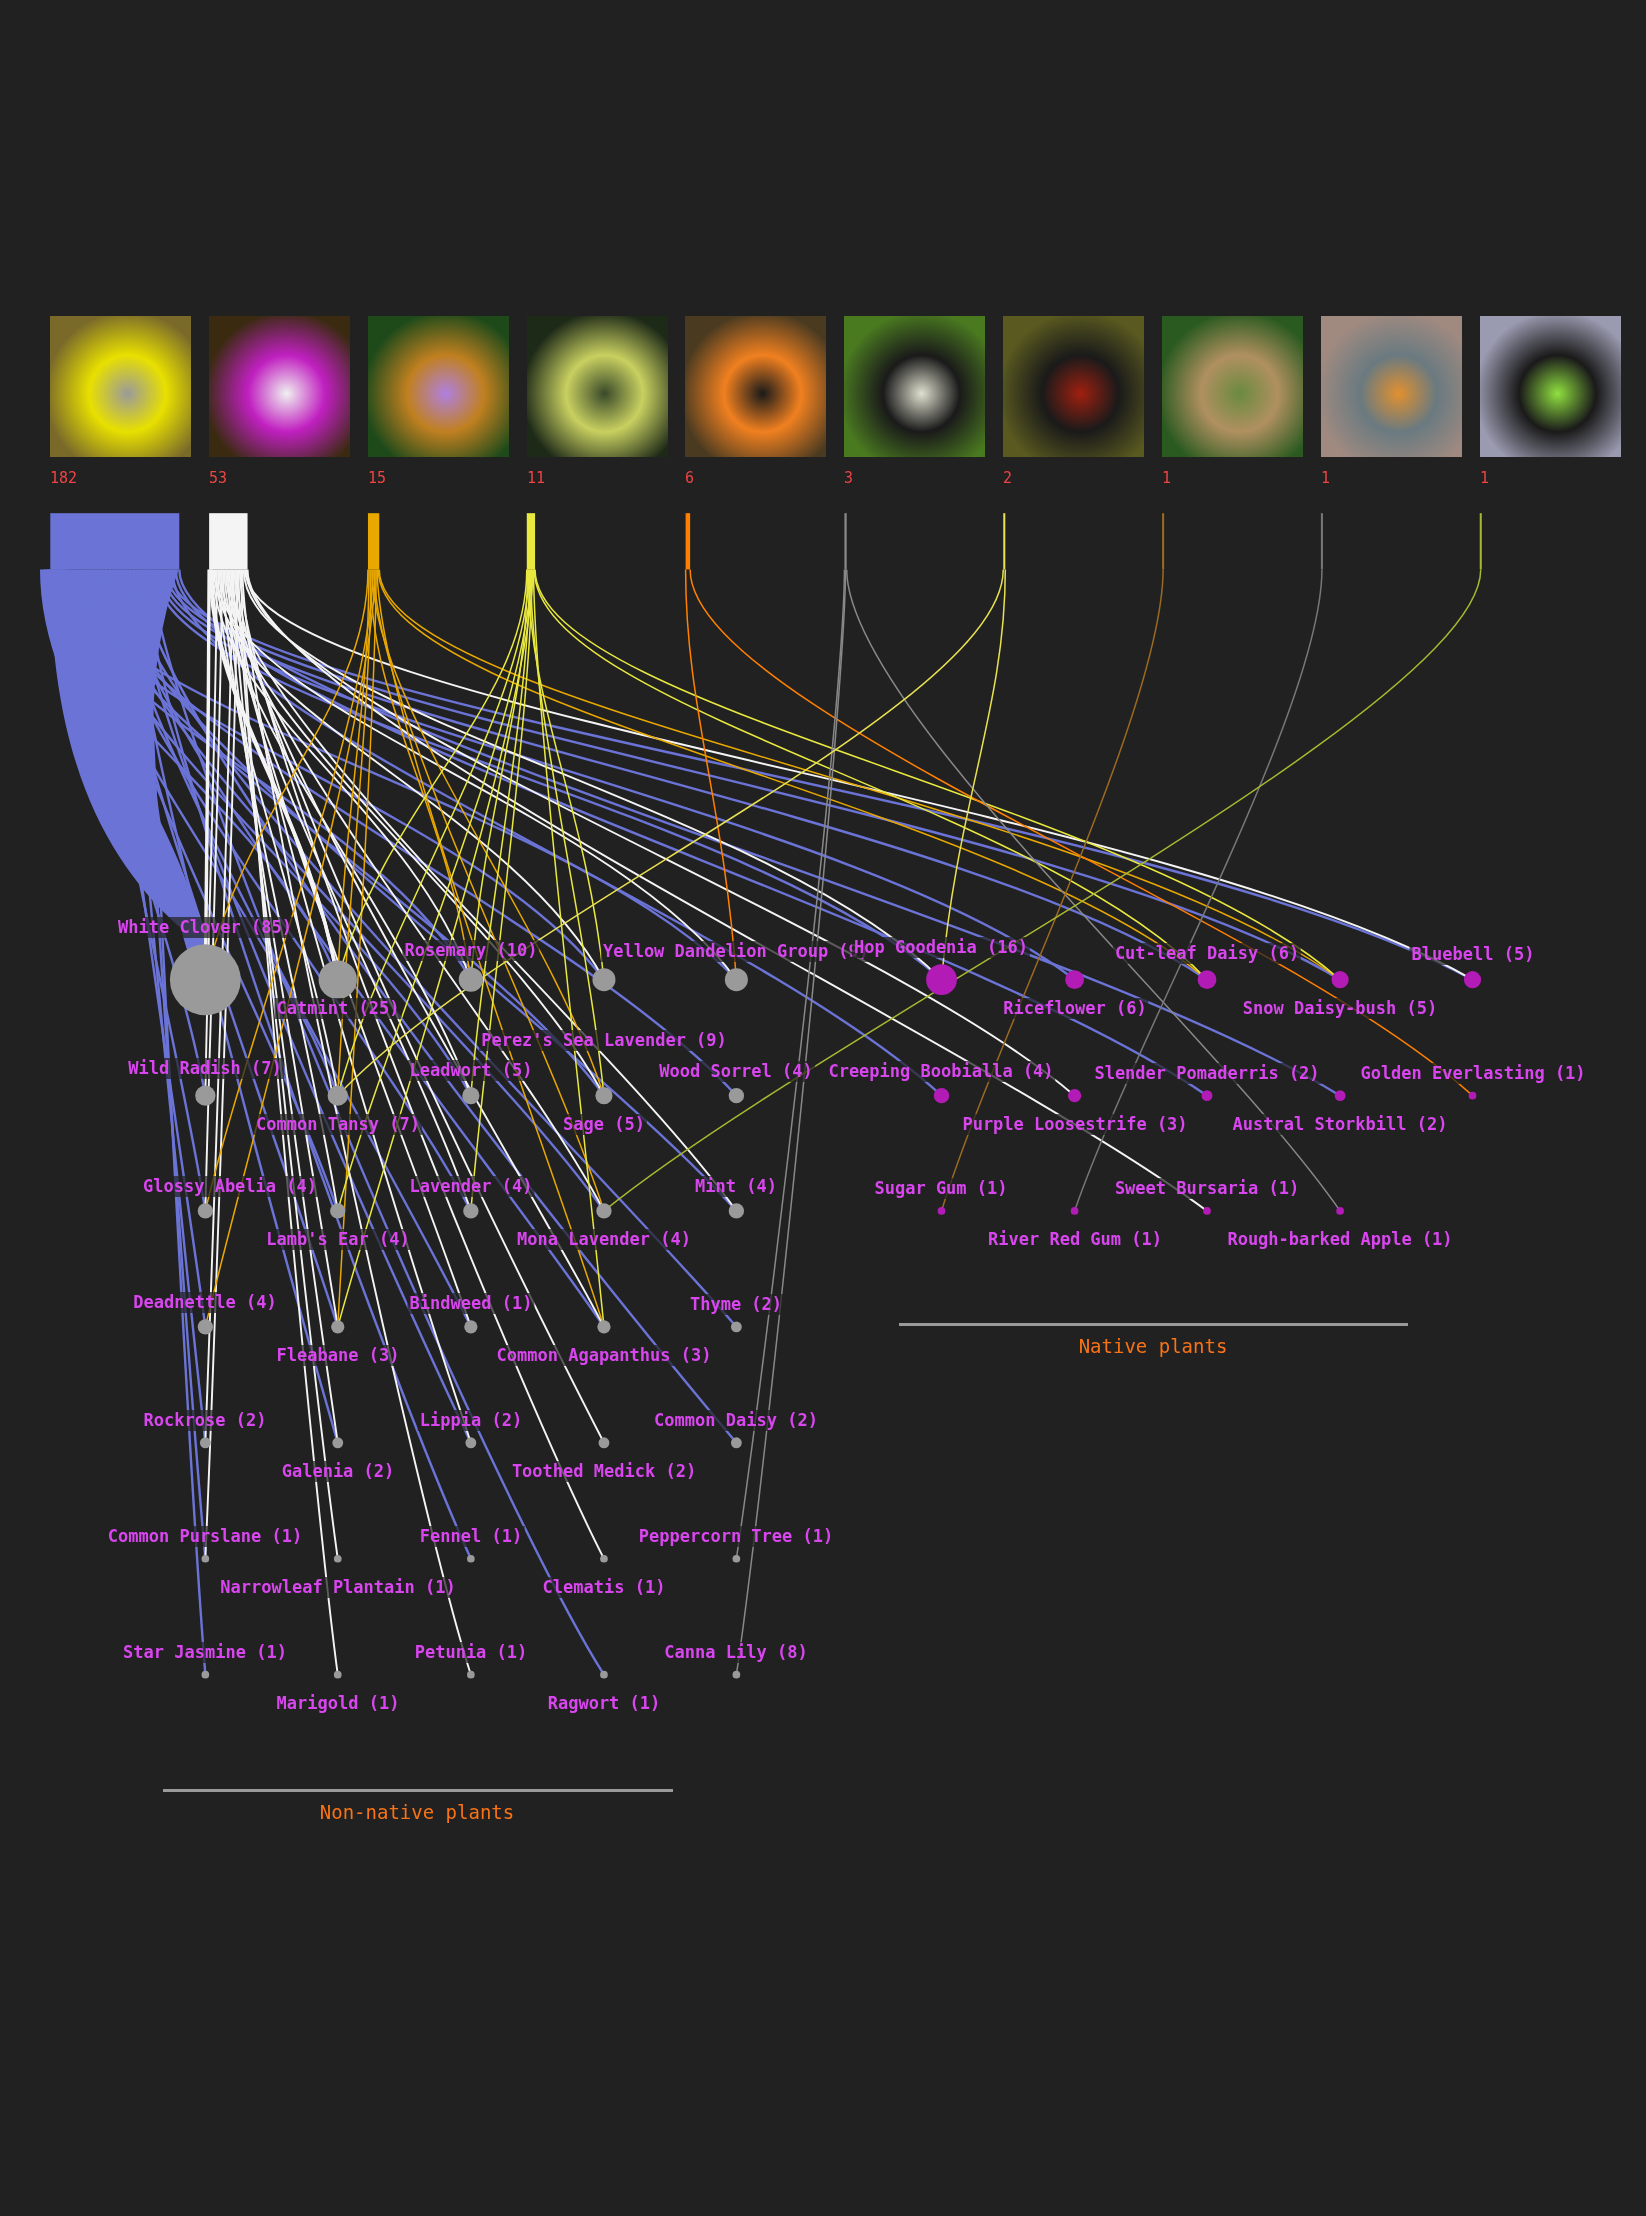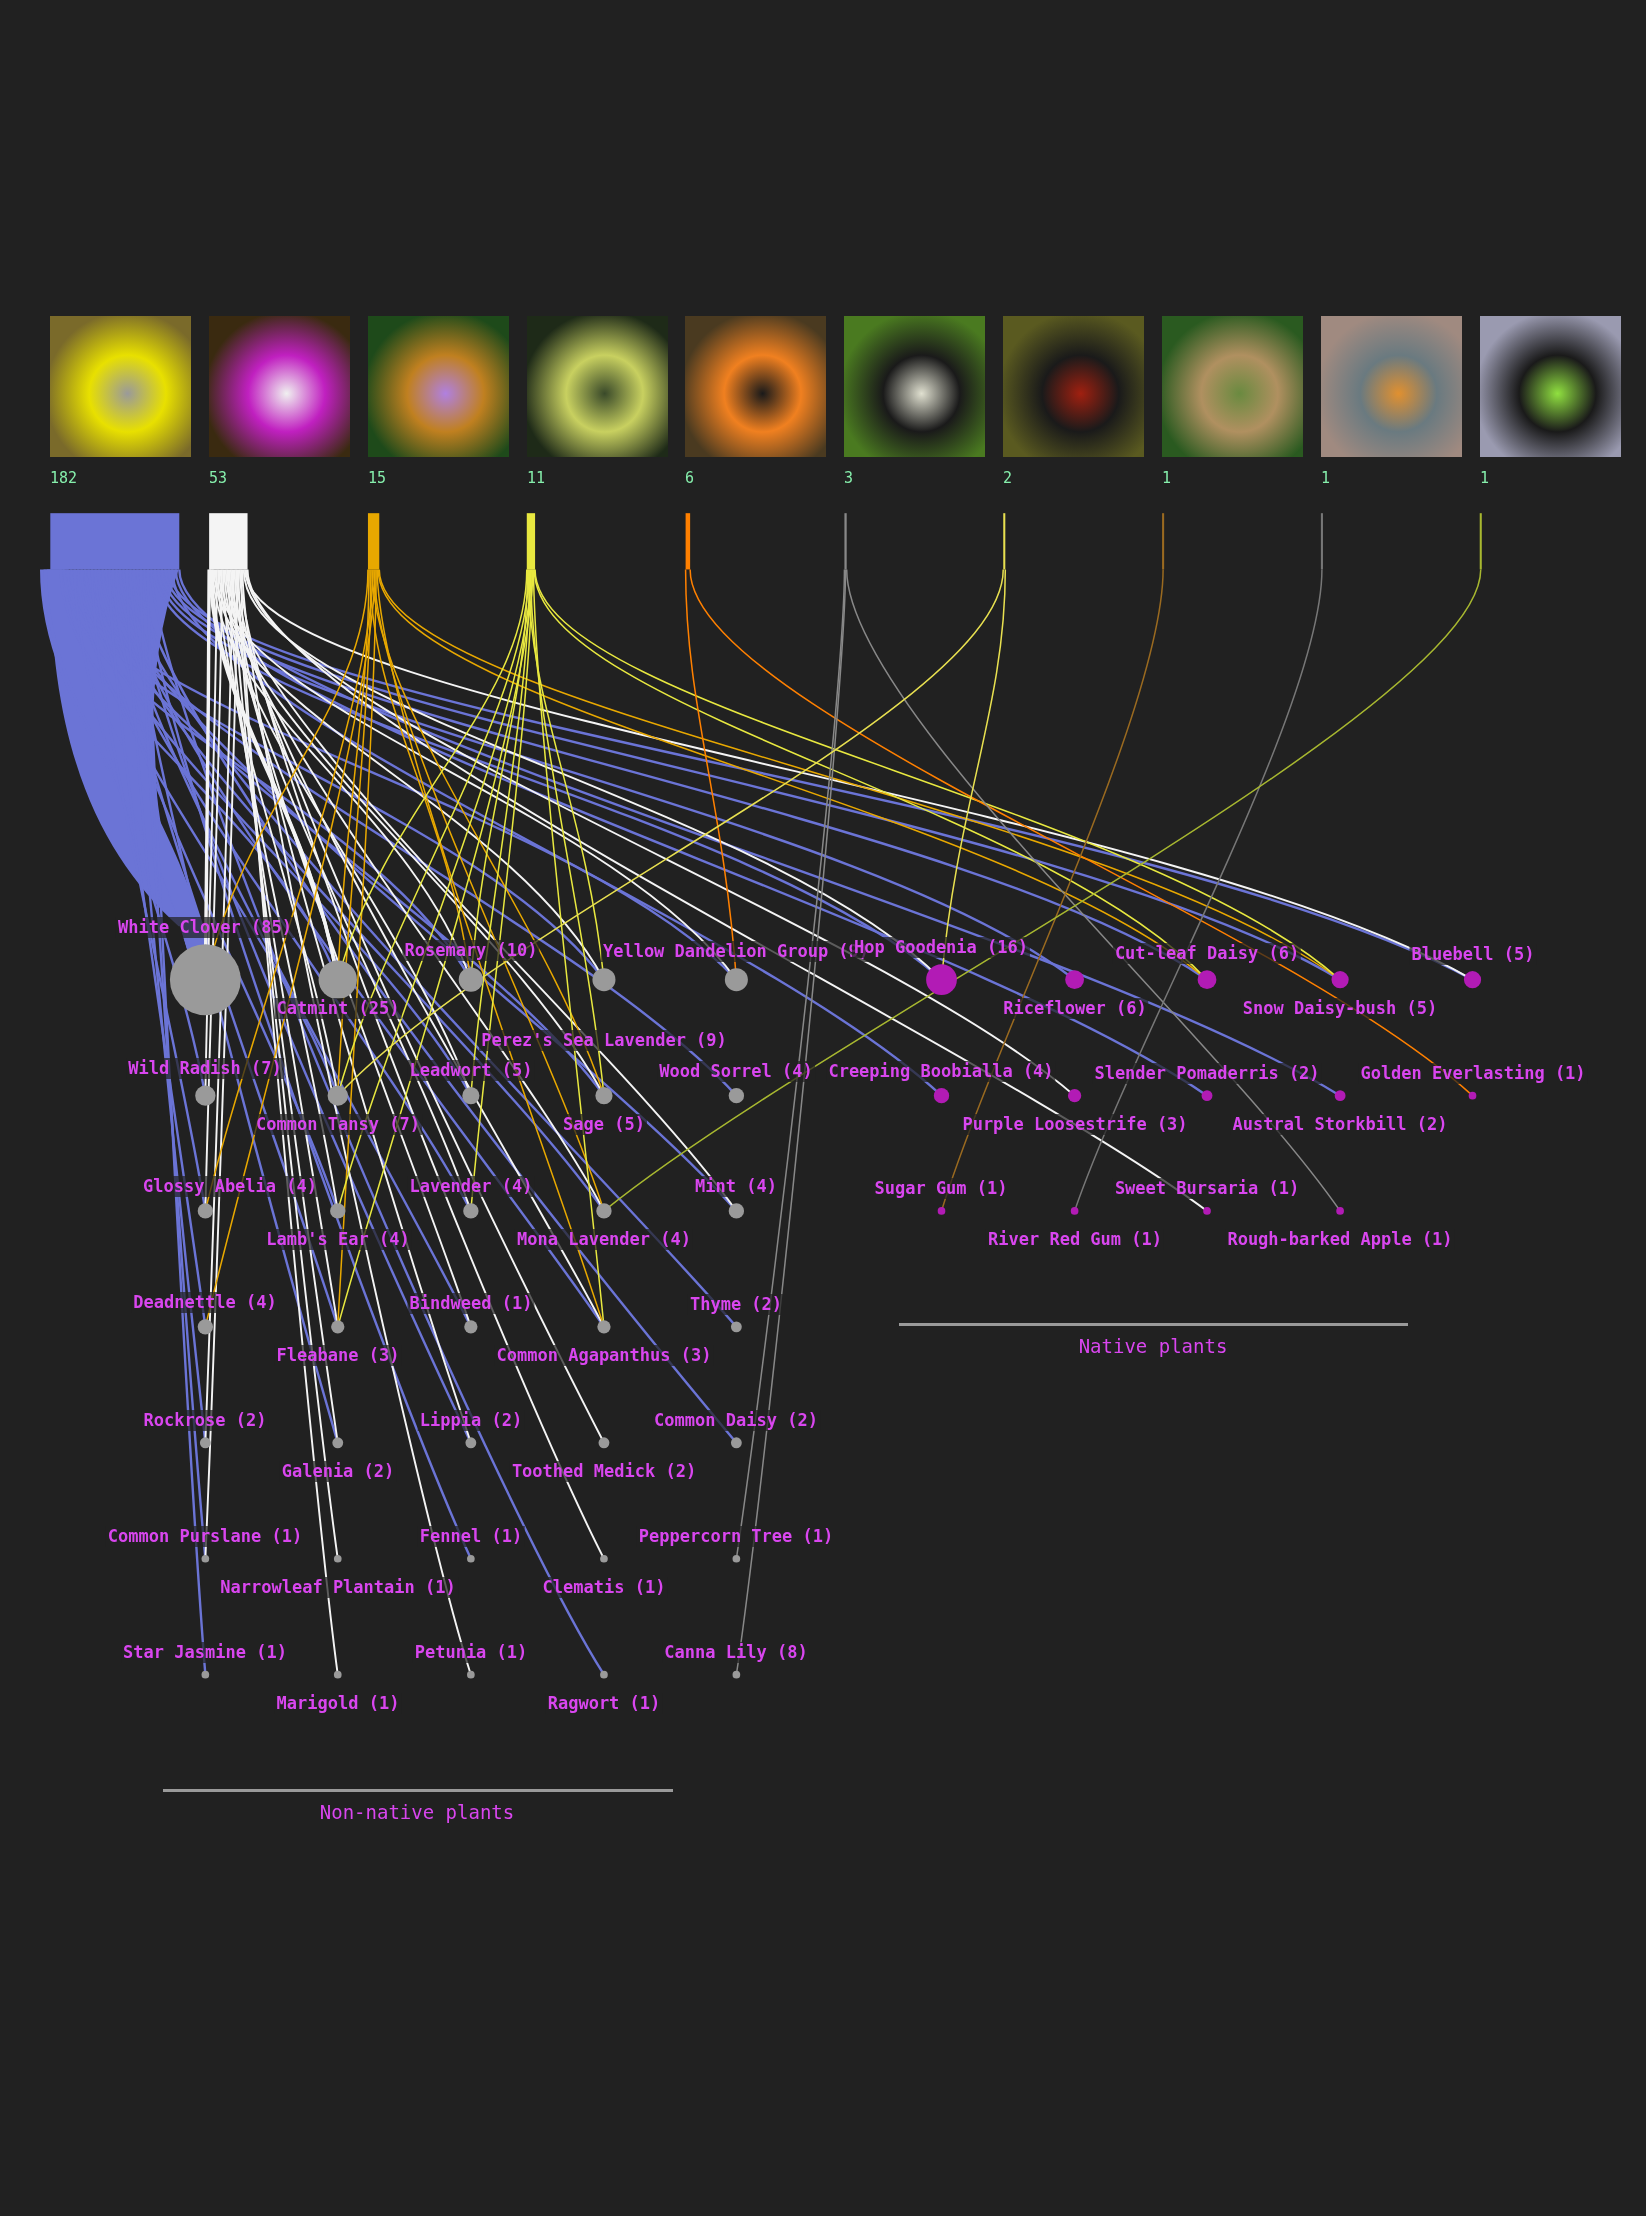--- a/index.html
+++ b/index.html
@@ -1,21 +1,21 @@
 <!DOCTYPE html>
 <html style="font-size:11px"><head>
 <meta charset="utf-8">
 <style>
   html,body{margin:0;padding:0;background:#212121;}
   body{width:1647px;height:2216px;position:relative;overflow:hidden;font-family:"DejaVu Sans Mono","Liberation Mono",monospace;}
   #chart{position:absolute;left:0;top:0;width:1647px;height:2216px;}
   .thumb{position:absolute;top:316px;width:141px;height:141px;overflow:hidden;}
-  .count{position:absolute;top:469px;font-size:15px;color:#86efac;}
+  .count{position:absolute;top:469px;font-size:15px;color:#ef4444;}
   .node-label{position:absolute;font-size:17px;color:#d946ef;white-space:nowrap;transform:translateX(-50%);background:rgba(33,33,33,0.72);padding:0 2.1px;line-height:20.6px;font-weight:bold;}
-  .group-label{position:absolute;font-size:19px;color:#d946ef;transform:translateX(-50%);white-space:nowrap;}
+  .group-label{position:absolute;font-size:19px;color:#f97316;transform:translateX(-50%);white-space:nowrap;}
   .group-line{position:absolute;height:2.7px;background:#9a9a9a;}
 </style>
 </head>
 <body>
 
 <svg id="chart" xmlns="http://www.w3.org/2000/svg" width="1647" height="2216" viewBox="0 0 2400 3230">
   <g id="stems">
       <rect x="73" y="748" width="188" height="82" fill="#6b74d6"></rect>
       <rect x="304.5" y="748" width="56" height="82" fill="#f4f4f4"></rect>
       <rect x="536" y="748" width="16.5" height="82" fill="#e8a800"></rect>

